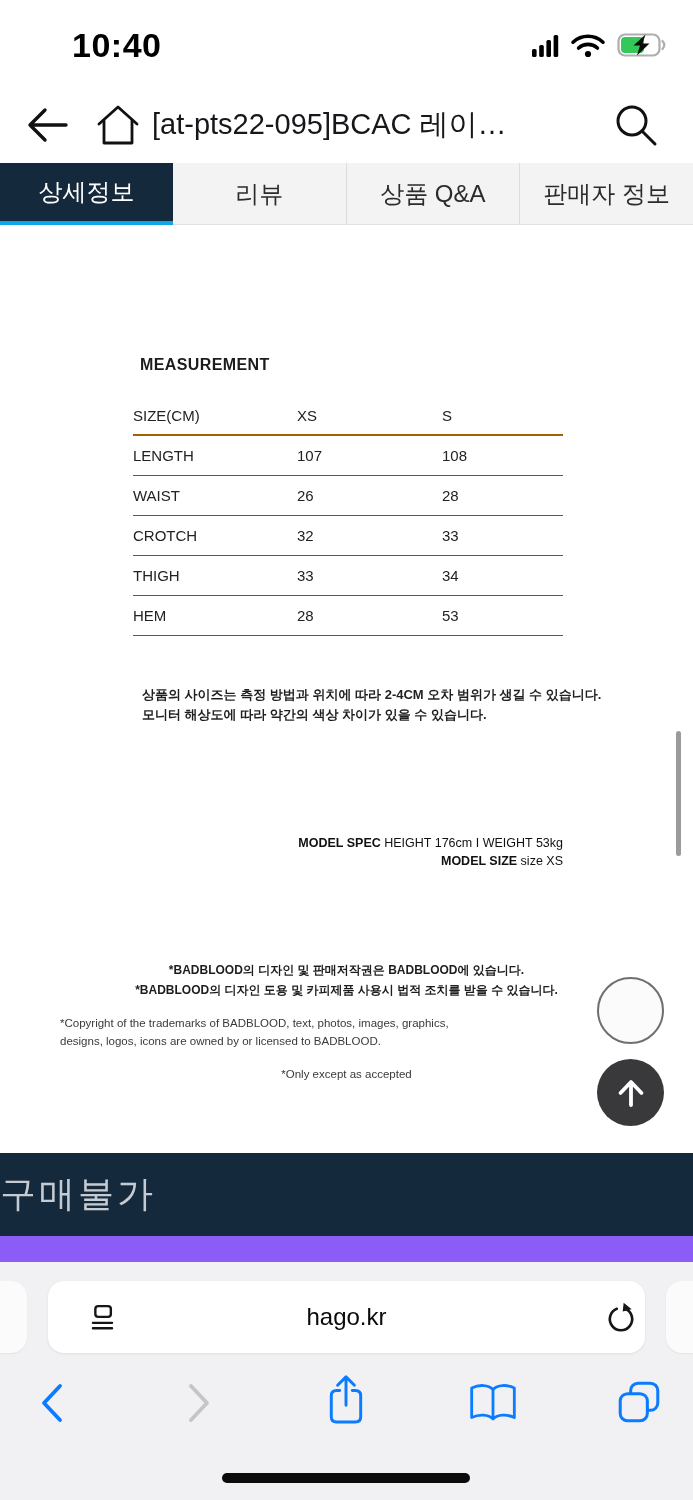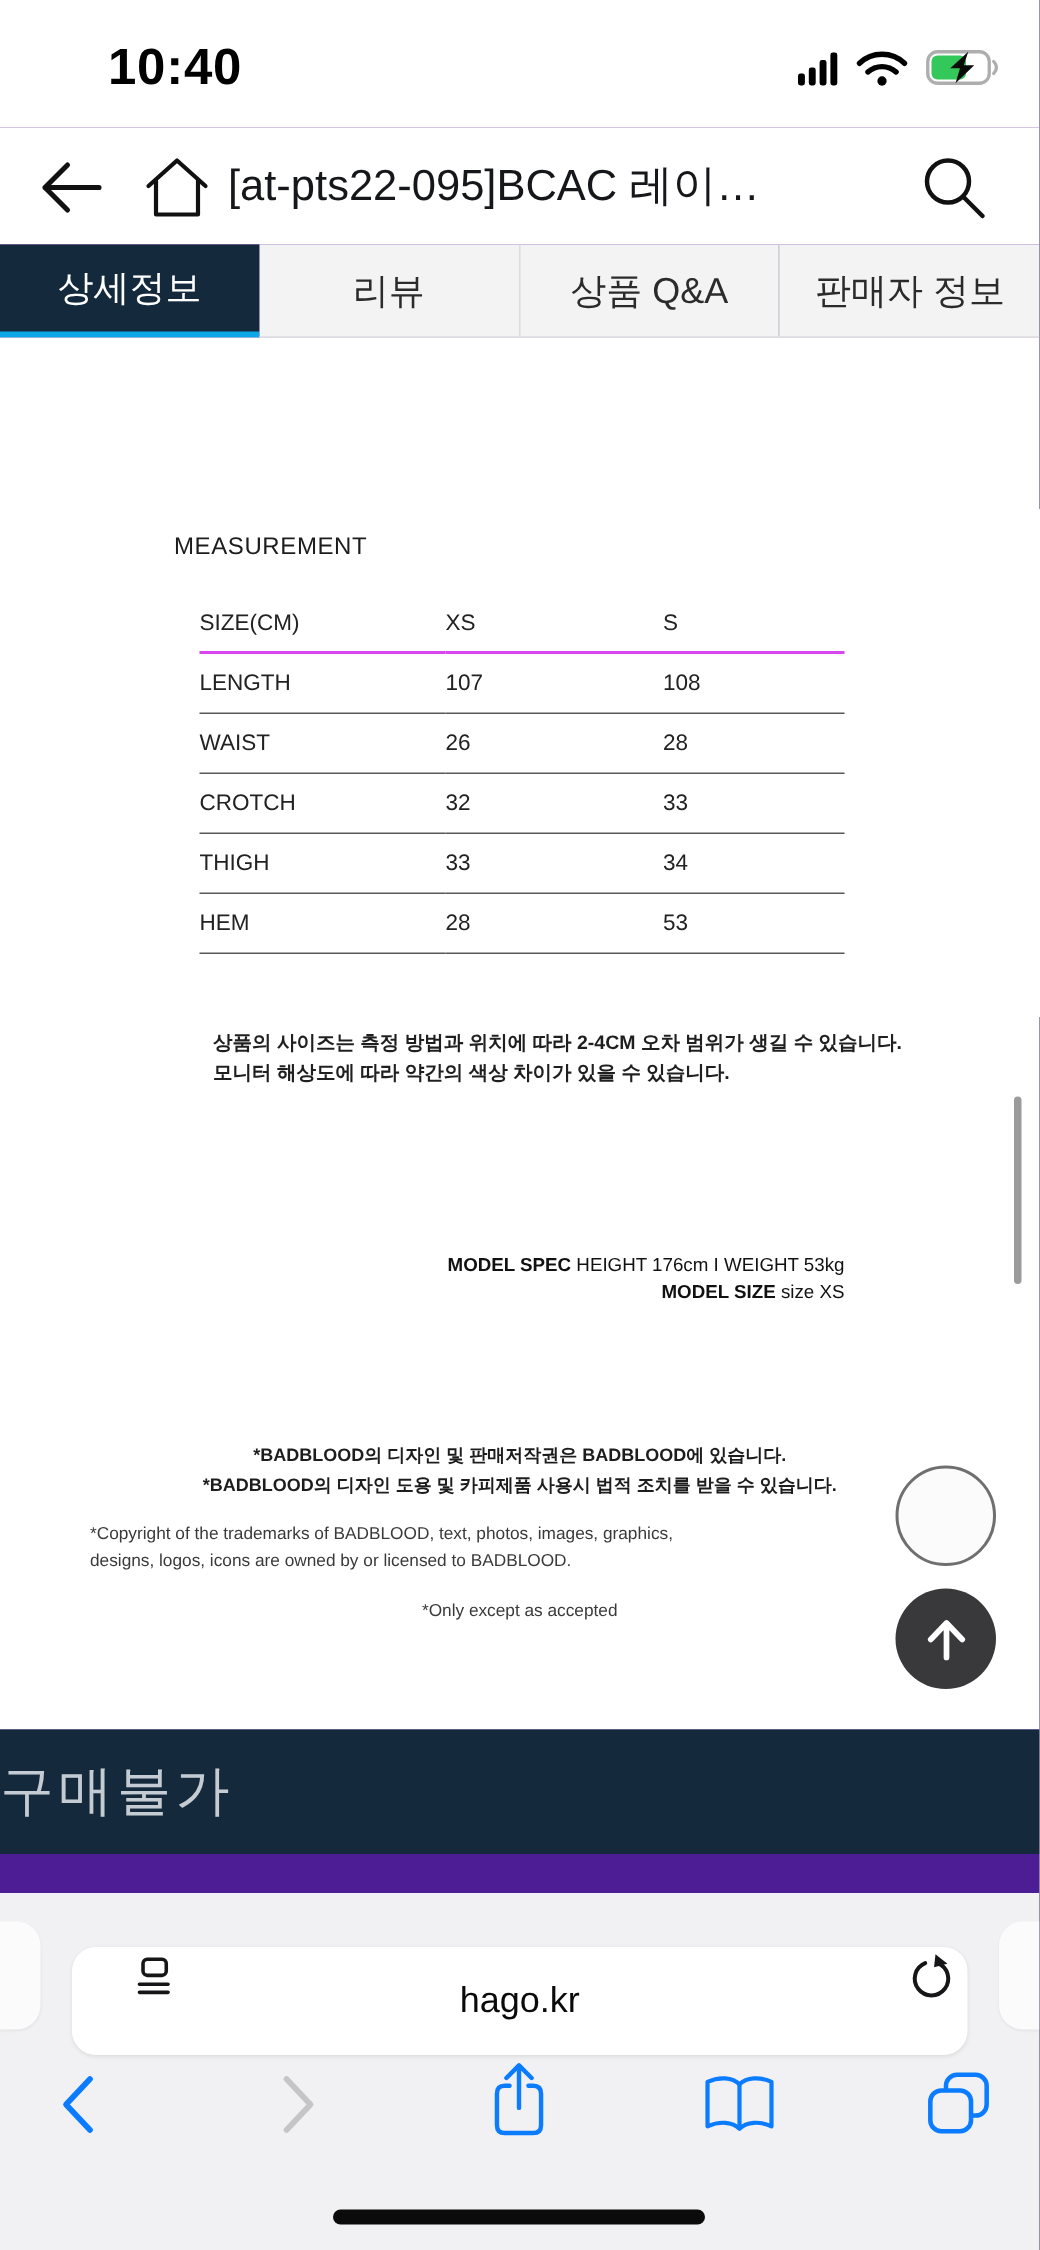--- a/index.html
+++ b/index.html
@@ -1,18 +1,18 @@
 <!DOCTYPE html>
 <html><head>
 <meta charset="utf-8">
 <style>
   html,body{margin:0;padding:0;background:#888;}
   .screen{
     position:relative;width:693px;height:1500px;margin:0 auto;
-    background:#4c1d95;overflow:hidden;
+    background:#8b5cf6;overflow:hidden;
     font-family:"Liberation Sans", sans-serif;
     -webkit-font-smoothing:antialiased;
   }
   
   .status-bar{position:absolute;top:0;left:0;width:693px;height:85px;background:#fff;}
   .status-time{position:absolute;left:72px;top:26px;font-size:34px;font-weight:700;color:#000;letter-spacing:.5px;}
   .status-icons{position:absolute;right:26px;top:32px;display:flex;align-items:center;gap:11px;}
   
   .nav-bar{position:absolute;top:85px;left:0;width:693px;height:78px;background:#fff;}
   .nav-btn{position:absolute;top:12px;width:56px;height:56px;display:flex;align-items:center;justify-content:center;background:none;border:none;padding:0;}
@@ -25,23 +25,23 @@
   }
   
   .tab-bar{position:absolute;top:163px;left:0;width:693px;height:62px;display:flex;}
   .tab{flex:1 1 0;display:flex;align-items:center;justify-content:center;
        font-size:24px;color:#2b2b2b;background:#f3f3f3;border:none;padding:0;
        border-bottom:1px solid #e2e2e2;font-weight:500;}
   .tab.active{background:#15293c;color:#ffffff;border-bottom:4px solid #0ea5e9;}
   .tab.div{border-left:1px solid #dcdcdc;}
   
   .content{position:absolute;top:225px;left:0;width:693px;height:928px;background:#fff;}
-  .m-title{position:absolute;left:116px;top:131px;font-size:16px;font-weight:400;color:#1c1c1c;letter-spacing:.4px;}
+  .m-title{position:absolute;left:140px;top:131px;font-size:16px;font-weight:700;color:#1c1c1c;letter-spacing:.4px;}
   .m-table{position:absolute;left:133px;top:171px;width:430px;border-collapse:collapse;font-size:15px;color:#222;}
-  .m-table th{font-weight:400;text-align:left;height:38px;border-bottom:2px solid #d946ef;padding:0;}
+  .m-table th{font-weight:400;text-align:left;height:38px;border-bottom:2px solid #a16207;padding:0;}
   .m-table td{height:39px;border-bottom:1px solid #595959;padding:0;}
   .col-label{width:164px;}
   .col-xs{width:145px;}
   .notes{position:absolute;left:122px;top:460px;font-size:13px;line-height:20px;color:#1f1f1f;font-weight:700;margin-left:20px;}
   .model-spec{position:absolute;right:130px;top:610px;text-align:right;font-size:12.5px;line-height:17.5px;color:#111;}
   .model-spec .b{font-weight:700;}
   .cr-kr{position:absolute;left:60px;top:736px;width:573px;text-align:center;font-size:12px;line-height:19.5px;color:#1d1d1d;font-weight:600;}
   .cr-en{position:absolute;left:60px;top:789px;width:573px;text-align:left;font-size:11.5px;line-height:18px;color:#3a3a3a;}
   .cr-only{position:absolute;left:60px;top:843px;width:573px;text-align:center;font-size:11.5px;color:#3a3a3a;}
   
@@ -53,21 +53,21 @@
   
   .purchase-bar{position:absolute;top:1153px;left:0;width:693px;height:83px;background:#15293c;
                 display:flex;align-items:center;justify-content:flex-start;border:none;padding:0;}
   .purchase-bar span{font-size:36px;color:#c5cbd2;letter-spacing:3px;}
   
   .safari{position:absolute;top:1262px;left:0;width:693px;height:238px;background:#f1f1f3;}
   .tab-stub{position:absolute;top:19px;height:72px;background:#fbfbfc;box-shadow:0 1px 2px rgba(0,0,0,.06);}
   .stub-left{left:0;width:27px;border-radius:0 16px 16px 0;}
   .stub-right{left:666px;width:27px;border-radius:16px 0 0 16px;}
   .url-pill{position:absolute;left:48px;top:19px;width:597px;height:72px;border-radius:16px;background:#ffffff;
-            box-shadow:0 1px 3px rgba(0,0,0,.08);border:none;padding:12px;margin-top:17px;}
+            box-shadow:0 1px 3px rgba(0,0,0,.08);border:none;padding:12px;}
   .pill-btn{position:absolute;top:16px;width:40px;height:40px;background:none;border:none;padding:0;
             display:flex;align-items:center;justify-content:center;}
   .reader-btn{left:34px;}
   .reload-btn{right:26px;}
   .url-text{position:absolute;left:0;top:0;width:597px;height:72px;line-height:72px;text-align:center;
             font-size:24px;color:#0a0a0a;}
   .tool-btn{position:absolute;background:none;border:none;padding:0;display:flex;align-items:center;justify-content:center;}
   .home-indicator{position:absolute;left:222px;top:211px;width:248px;height:10px;border-radius:5px;background:#0b0b0b;}
   svg{display:block;}
 </style>

